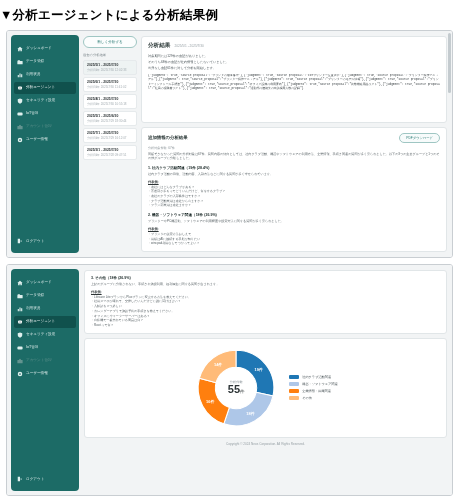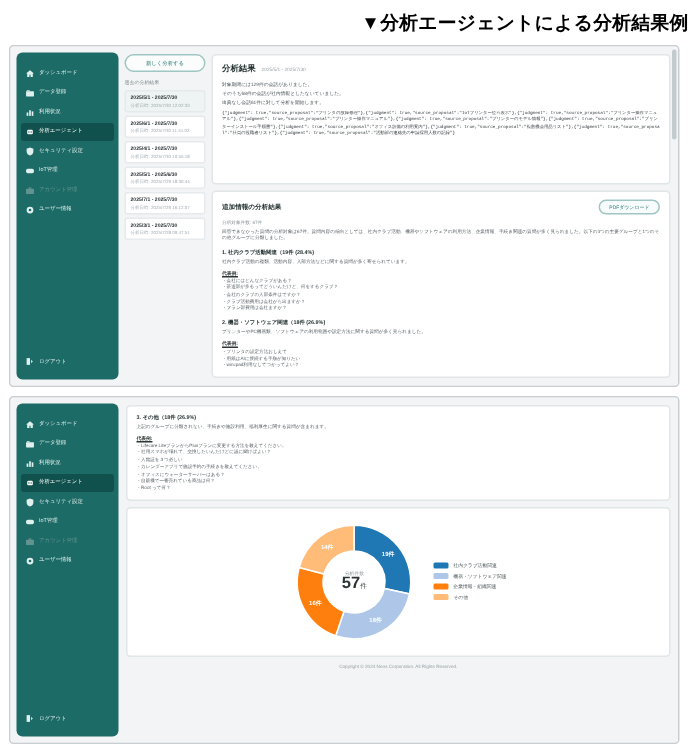--- a/index.html
+++ b/index.html
@@ -6,21 +6,21 @@
   html, body {
     width: 459px; height: 500px;
     background: #ffffff;
     font-family: "Liberation Sans", "DejaVu Sans", sans-serif;
     overflow: hidden;
   }
   .page-title {
     font-size: 12.5px;
     font-weight: bold;
     color: #000;
-    text-align: right;
+    text-align: left;
     padding: 7px 0 6px 0;
     letter-spacing: 0.2px;
   }
   .panel {
     position: relative;
     margin: 0 6px;
     background: #eef1f3;
     border: 1px solid #c9ced2;
     border-radius: 3px;
     overflow: hidden;
@@ -470,21 +470,21 @@
               </g>
             <g id="donut-slice-labels">
                 <text x="76.43967609254757" y="30.223762535909916" text-anchor="middle" class="slice-label">19件</text>
                 <text x="66.76937435172886" y="81.17681666189887" text-anchor="middle" class="slice-label">18件</text>
                 <text x="20.03819419520304" y="67.67140917641123" text-anchor="middle" class="slice-label">16件</text>
                 <text x="29.249451097107066" y="24.66647590402161" text-anchor="middle" class="slice-label">14件</text>
               </g>
           </svg>
           <div class="donut-center">
             <div class="dc-label">分析件数</div>
-            <div class="dc-value"><b>57</b><span>件</span></div>
+            <div class="dc-value"><b>55</b><span>件</span></div>
           </div>
         </div>
         <div class="legend" id="chart-legend">
             <div class="legend-row">
               <span class="swatch" style="background: rgb(31, 119, 180);"></span>
               <span class="legend-text">社内クラブ活動関連</span>
             </div>
             <div class="legend-row">
               <span class="swatch" style="background: rgb(174, 199, 232);"></span>
               <span class="legend-text">機器・ソフトウェア関連</span>

